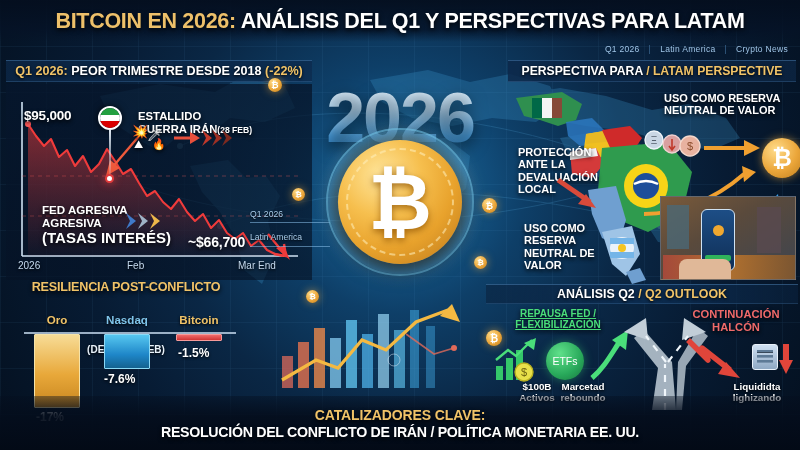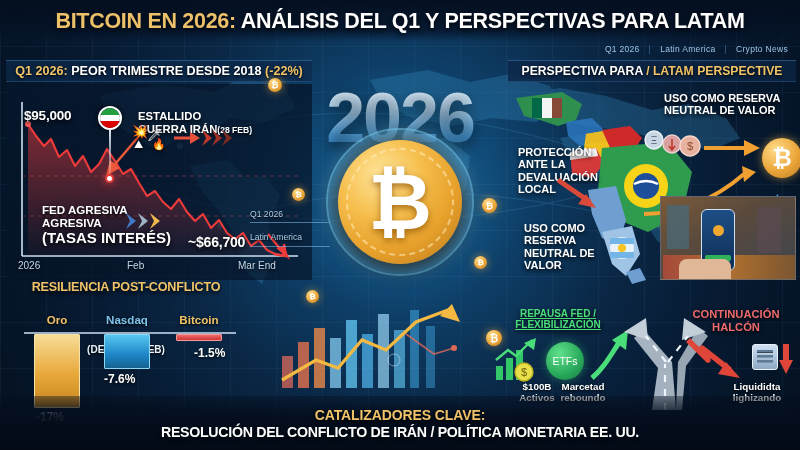--- a/index.html
+++ b/index.html
@@ -381,21 +381,21 @@
       background:linear-gradient(180deg,#56c7f0,#1e86c8 60%,#14628f);
       border:1px solid #8bd9f5;"></div>
     <div class="bval" style="left:98px; top:92px;">-7.6%</div>
 
     <div class="bcol" style="left:158px;">
       <div class="nm" style="color:#f0c368;">Bitcoin</div>
     </div>
     <div class="bar" style="left:170px; width:46px; height:7px;
       background:linear-gradient(180deg,#f06a6a,#cf3434);
       border:1px solid #f59a9a;"></div>
-    <div class="bval" style="left:172px; top:66px;margin-left:16px;">-1.5%</div>
+    <div class="bval" style="left:172px; top:66px;">-1.5%</div>
   </div>
 
   <div class="year">2026</div>
 
   <div class="wm wm1">Q1 2026</div>
   <div class="wm wm2">Latin America</div>
   <div class="wm-line" style="left:250px; top:222px; width:80px;"></div>
   <div class="wm-line" style="left:250px; top:246px; width:80px;"></div>
 
   <svg class="bars-deco" viewBox="0 0 210 88">
@@ -503,20 +503,26 @@
   <div class="phone-photo">
     <div style="position:absolute;left:6px;top:8px;width:22px;height:44px;background:#4a6a7a;opacity:.75;"></div>
     <div style="position:absolute;left:96px;top:10px;width:24px;height:46px;background:#5a4a50;opacity:.75;"></div>
     <div style="position:absolute;left:2px;top:58px;width:132px;height:24px;background:linear-gradient(90deg,#b8493a,#c87a2a,#8a5a2a);opacity:.8;"></div>
     <div class="ph-dev"></div>
     <div class="ph-dot"></div>
     <div style="position:absolute;left:44px;top:58px;width:26px;height:6px;background:#2fb35a;border-radius:2px;"></div>
     <div style="position:absolute;left:18px;top:62px;width:52px;height:22px;background:#e0b898;border-radius:8px 8px 0 0;"></div>
   </div>
 
+  <div class="bandQ2">
+    <div class="txt">
+      <span class="w">ANÁLISIS Q2</span>
+      <span class="g">/ Q2 OUTLOOK</span>
+    </div>
+  </div>
 
   <div class="q2-left">REPAUSA FED /<br>FLEXIBILIZACIÓN</div>
   <div class="q2-right">CONTINUACIÓN<br>HALCÓN</div>
 
   <svg style="position:absolute; left:492px; top:338px;" width="54" height="44">
     <rect x="4" y="28" width="7" height="14" fill="#34c76a"></rect>
     <rect x="14" y="20" width="7" height="22" fill="#34c76a"></rect>
     <rect x="24" y="12" width="7" height="30" fill="#34c76a"></rect>
     <path d="M4,22 L16,12 L24,18 L40,2" stroke="#4ade7a" stroke-width="2.4" fill="none"></path>
     <polygon points="44,0 42,12 32,5" fill="#4ade7a"></polygon>

